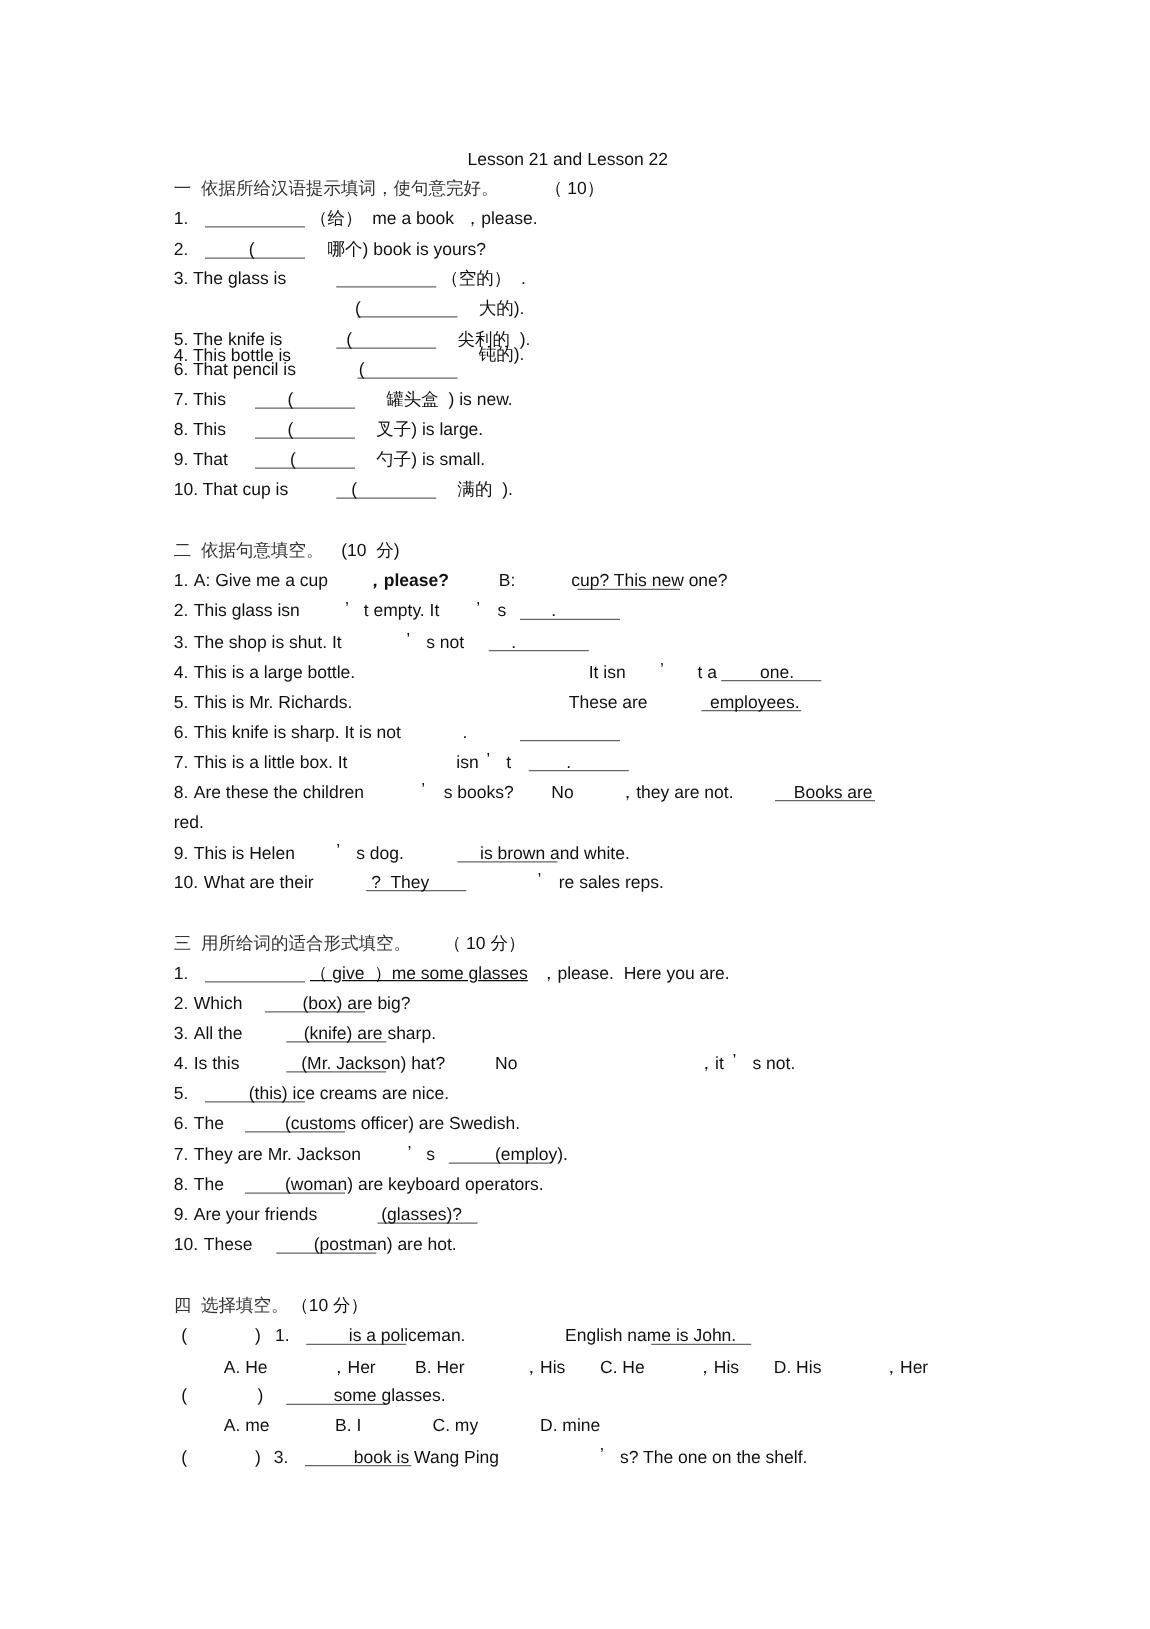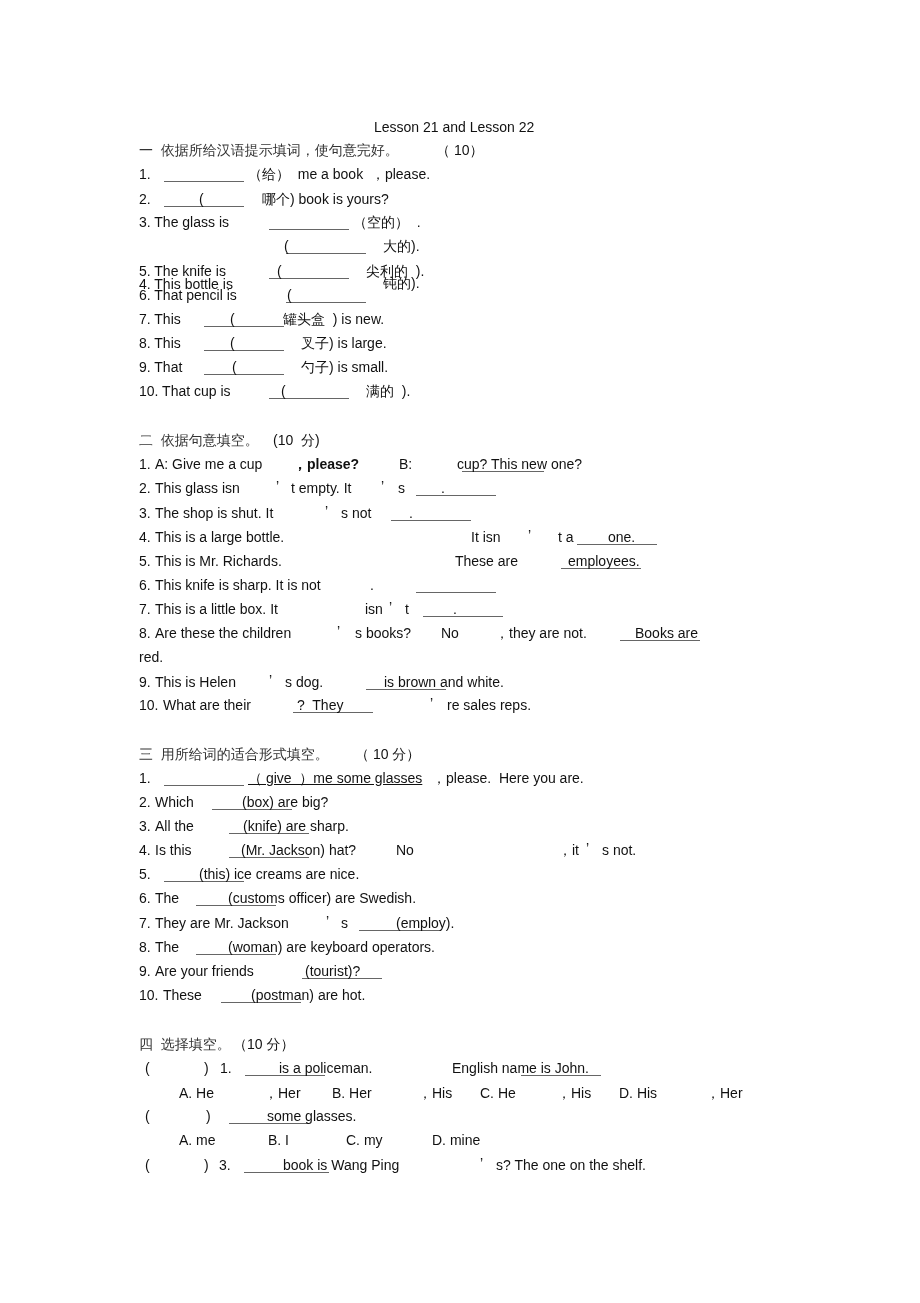--- a/index.html
+++ b/index.html
@@ -45,21 +45,21 @@
   <div class="t" style="left:366px;top:262px;">尖利的  ).</div>
 
   <div class="t" style="left:139px;top:286px;">6. That pencil is</div>
   <div class="ul" style="left:286px;top:302px;width:80px;"></div>
   <div class="t" style="left:287px;top:286px;">(</div>
   <div class="t" style="left:383px;top:274px;">钝的).</div>
 
   <div class="t" style="left:139px;top:310px;">7. This</div>
   <div class="ul" style="left:204px;top:326px;width:80px;"></div>
   <div class="t" style="left:230px;top:310px;">(</div>
-  <div class="t" style="left:283px;top:310px;">罐头盒  ) is new.</div>
+  <div class="t" style="left:309px;top:310px;">罐头盒  ) is new.</div>
 
   <div class="t" style="left:139px;top:334px;">8. This</div>
   <div class="ul" style="left:204px;top:350px;width:80px;"></div>
   <div class="t" style="left:230px;top:334px;">(</div>
   <div class="t" style="left:301px;top:334px;">叉子) is large.</div>
 
   <div class="t" style="left:139px;top:358px;text-align:center;">9. That</div>
   <div class="ul" style="left:204px;top:374px;width:80px;"></div>
   <div class="t" style="left:232px;top:358px;">(</div>
   <div class="t" style="left:301px;top:358px;">勺子) is small.</div>
@@ -190,21 +190,21 @@
   <div class="t" style="left:396px;top:914px;">(employ).</div>
 
   <div class="t" style="left:139px;top:938px;">8.</div>
   <div class="t" style="left:155px;top:938px;">The</div>
   <div class="ul" style="left:196px;top:954px;width:80px;"></div>
   <div class="t" style="left:228px;top:938px;">(woman) are keyboard operators.</div>
 
   <div class="t" style="left:139px;top:962px;">9.</div>
   <div class="t" style="left:155px;top:962px;">Are your friends</div>
   <div class="ul" style="left:302px;top:978px;width:80px;"></div>
-  <div class="t" style="left:305px;top:962px;">(tourist)?</div>
+  <div class="t" style="left:305px;top:962px;">(glasses)?</div>
 
   <div class="t" style="left:139px;top:986px;">10.</div>
   <div class="t" style="left:163px;top:986px;">These</div>
   <div class="ul" style="left:221px;top:1002px;width:80px;"></div>
   <div class="t" style="left:251px;top:986px;">(postman) are hot.</div>
 
   <div class="t cn" style="left:139px;top:1035px;">四  选择填空。</div>
   <div class="t" style="left:233px;top:1035px;">（10 分）</div>
 
   <div class="t" style="left:145px;top:1059px;">(</div>

